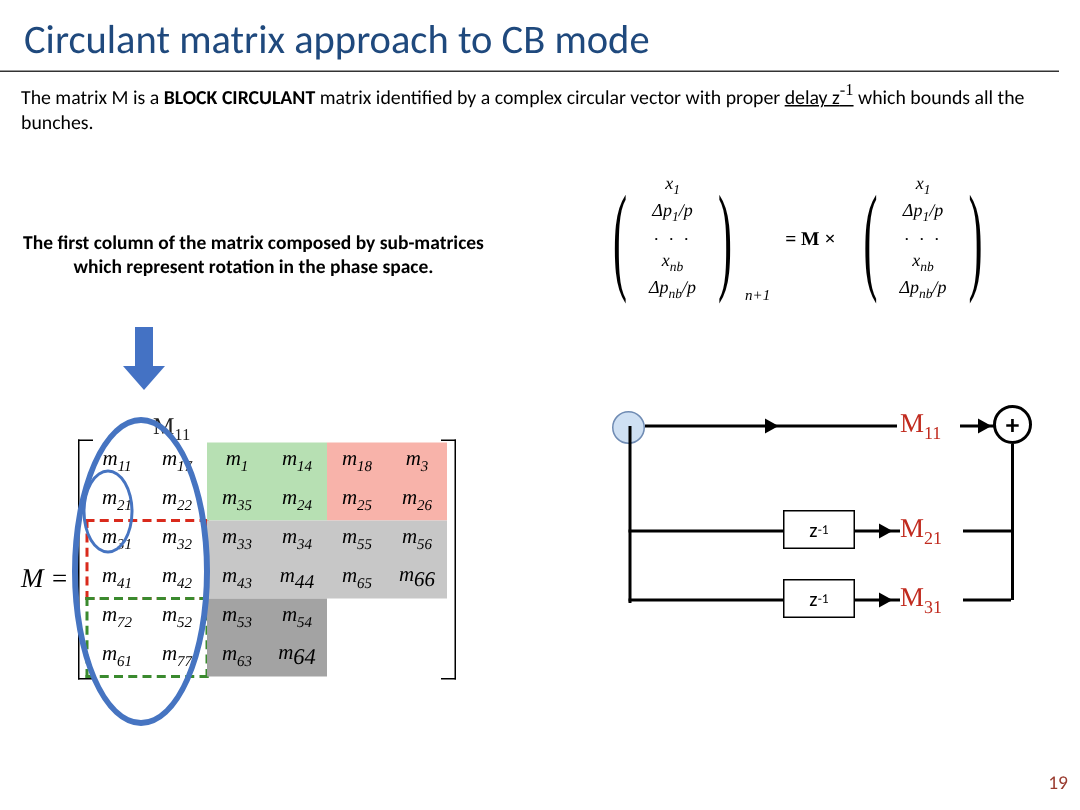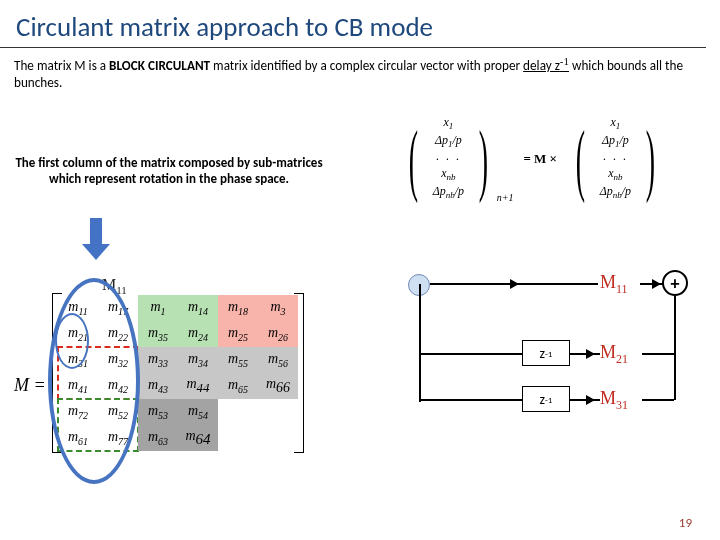--- a/index.html
+++ b/index.html
@@ -127,21 +127,21 @@
   .z2 { top:118px; left:122px; }
   .wire { position:absolute; background:#000; }
   .hline { height:1.5px; }
   .vline { width:1.5px; }
   .arrowR {
     position:absolute; width:0; height:0;
     border-top:5px solid transparent; border-bottom:5px solid transparent;
     border-left:9px solid #000;
   }
   .pagenum {
-    position:absolute; right:28px; bottom:10px;
+    position:absolute; right:8px; bottom:10px;
     font-size:13px; color:#9a3b2f;
   }
 </style>
 </head>
 <body>
 
 <div class="title">Circulant matrix approach to CB mode</div>
 
 <div class="para">
   <span>The matrix M is a </span><b>BLOCK CIRCULANT</b><span> matrix identified by a complex circular vector with proper </span><u><span>delay z</span><sup class="sub-serif">-1</sup></u><span> which bounds all the bunches.</span>

